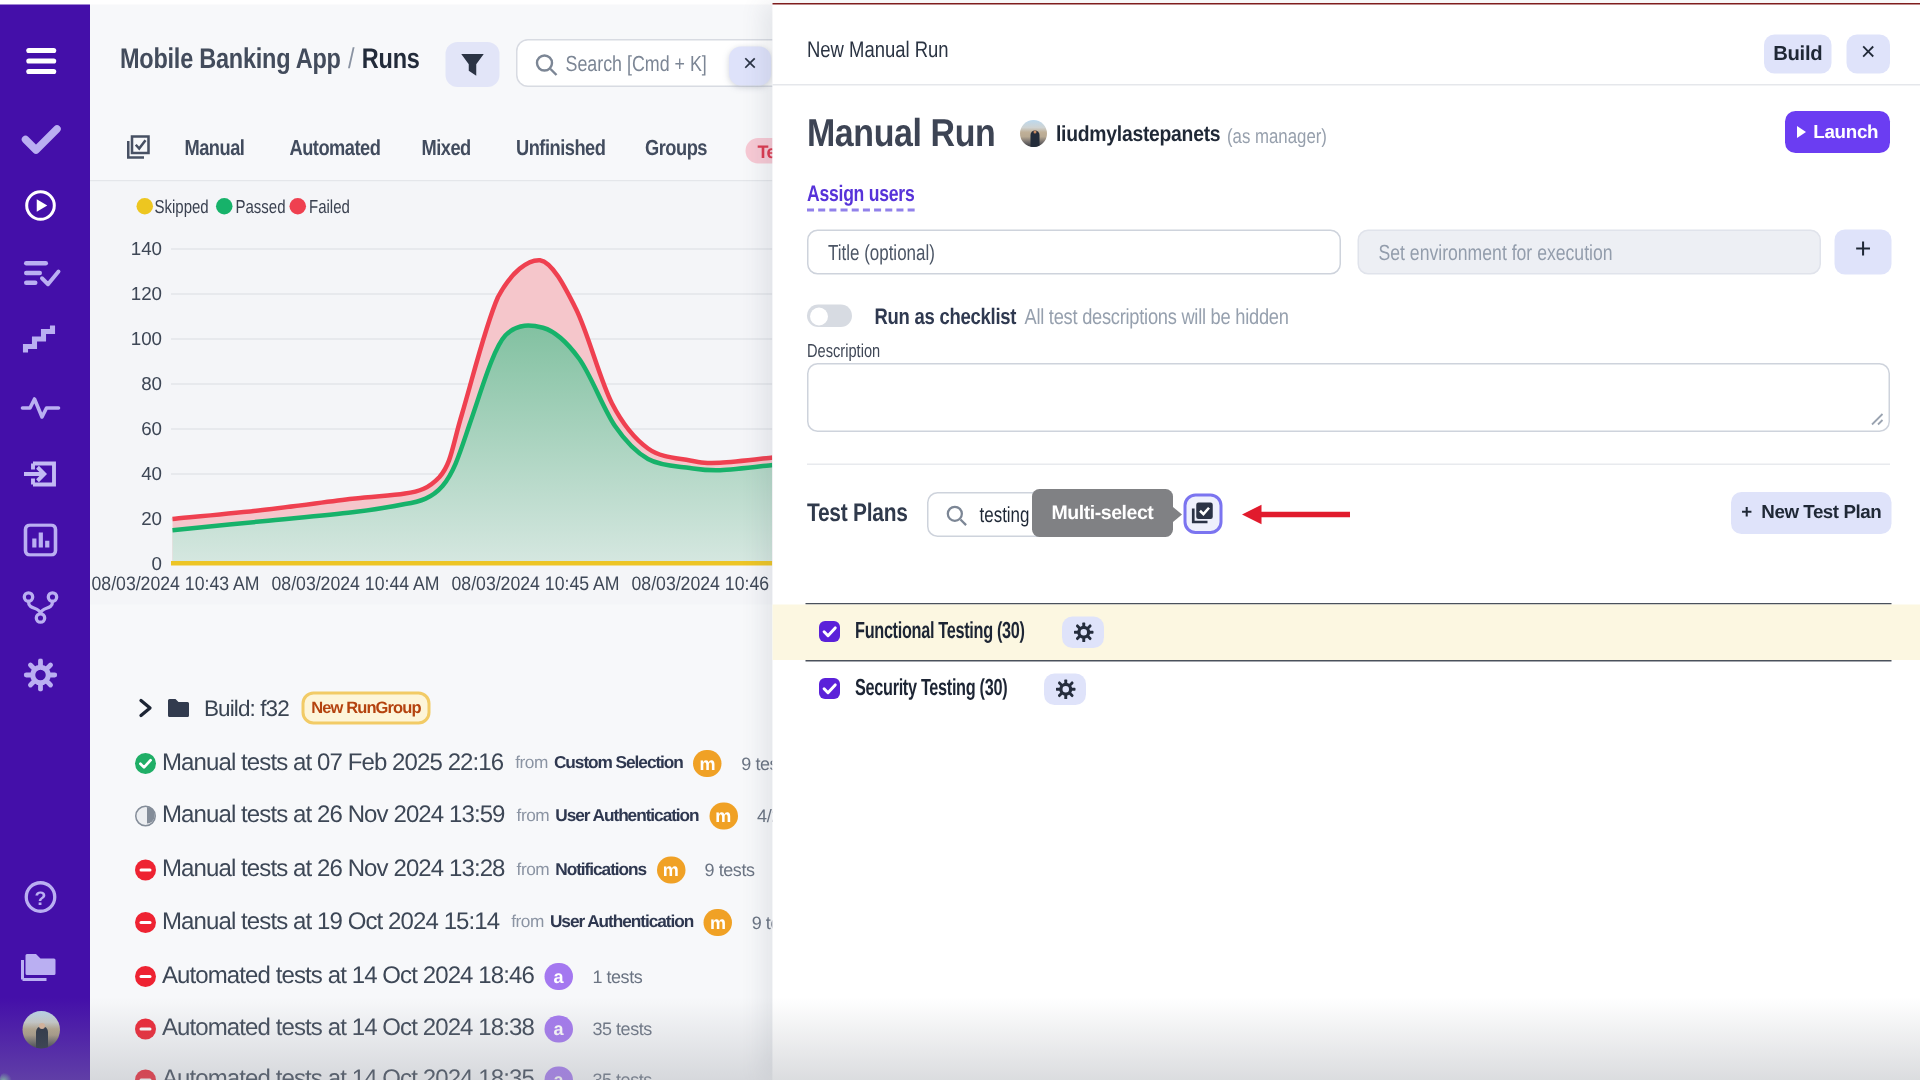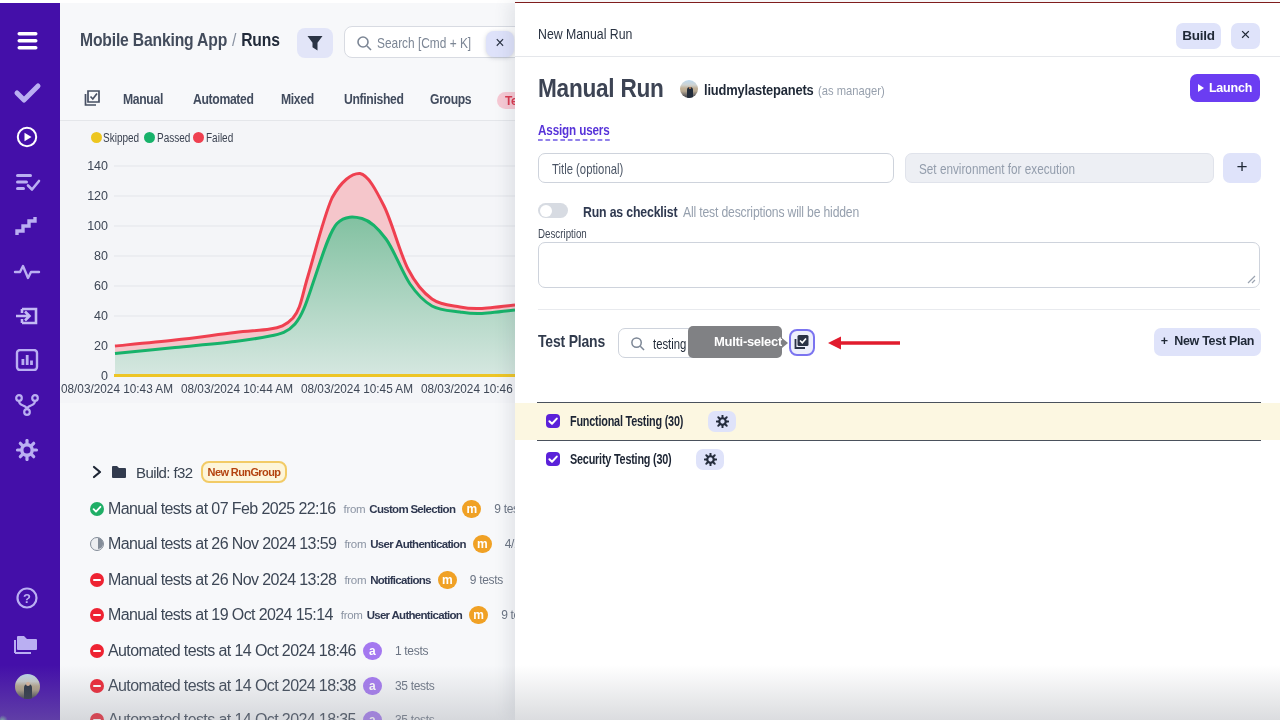--- a/index.html
+++ b/index.html
@@ -72,21 +72,21 @@
 #runaschkhint { left:168px; top:201px; font-size:14.5px; color:#96a0ae; letter-spacing:-0.2px; transform:scaleX(0.84); transform-origin:0 50%; white-space:nowrap;}
 #selgroup { left:390px; top:193px; width:355px; height:30px; border:1px solid #ced3dc; border-radius:7px; background:#fff; }
 #selgroup span { position:absolute; left:20px; top:7px; font-size:15px; color:#3c4656; transform:scaleX(0.78); transform-origin:0 50%; white-space:nowrap;}
 #selgroup .car { position:absolute; right:12px; top:12px; width:0; height:0; border-left:5px solid transparent; border-right:5px solid transparent; border-top:6px solid #9aa3b0; }
 #desclabel { left:23px; top:224px; font-size:12.5px; color:#3f4756; transform:scaleX(0.78); transform-origin:0 50%; white-space:nowrap;}
 #descarea { left:23px; top:239px; width:722px; height:46px; border:1px solid #ced3dc; border-radius:7px; background:#fff; }
 #ddiv2 { left:23px; top:306px; width:722px; height:1px; background:#e8eaee; }
 #tpheading { left:23px; top:329px; font-size:17px; font-weight:bold; color:#303a4c; letter-spacing:-0.2px; transform:scaleX(0.82); transform-origin:0 50%; white-space:nowrap;}
 #tpsearch { left:103px; top:325px; width:150px; height:30px; border:1px solid #ced3dc; border-radius:7px; background:#fff; }
 #tpsearch span { position:absolute; left:34px; top:7px; font-size:14.5px; color:#1f2836; transform:scaleX(0.78); transform-origin:0 50%; white-space:nowrap;}
-#tooltip { left:173px; top:323px; width:94px; height:32px; background:#808184; border-radius:5px; color:#fff; font-size:13px; font-weight:bold; text-align:right; line-height:31px; letter-spacing:-0.3px;}
+#tooltip { left:173px; top:323px; width:94px; height:32px; background:#808184; border-radius:5px; color:#fff; font-size:13px; font-weight:bold; text-align:center; line-height:31px; letter-spacing:-0.3px;}
 #tooltip:after { content:""; position:absolute; right:-6px; top:12px; width:0; height:0; border-top:5px solid transparent; border-bottom:5px solid transparent; border-left:6px solid #808184; }
 #msbtn { left:274px; top:326px; width:26px; height:27px; background:#eef0fc; border:2px solid #7b74f0; border-radius:8px; }
 #newtpbtn { left:639px; top:325px; width:107px; height:28px; font-size:12.5px; font-weight:bold; line-height:27px; letter-spacing:-0.3px;}
 .tprow { position:absolute; left:0; width:765px; height:37px; }
 .tpchk { position:absolute; left:31px; top:11px; width:14px; height:14px; border-radius:4px; }
 .tpchk.off { background:#fff; border:1.5px solid #ccd2da; }
 .tpchk.on { background:#5b21d9; }
 .tplabel { position:absolute; left:55px; top:9px; font-size:15.5px; font-weight:bold; color:#1d2534; letter-spacing:-0.3px; transform:scaleX(0.7); transform-origin:0 50%; white-space:nowrap;}
 .gearbtn { position:absolute; top:8px; width:28px; height:21px; background:#dfe3fa; border-radius:7px; text-align:center;}
 .tpdiv { position:absolute; left:22px; width:724px; height:1px; background:#4a515c; }

